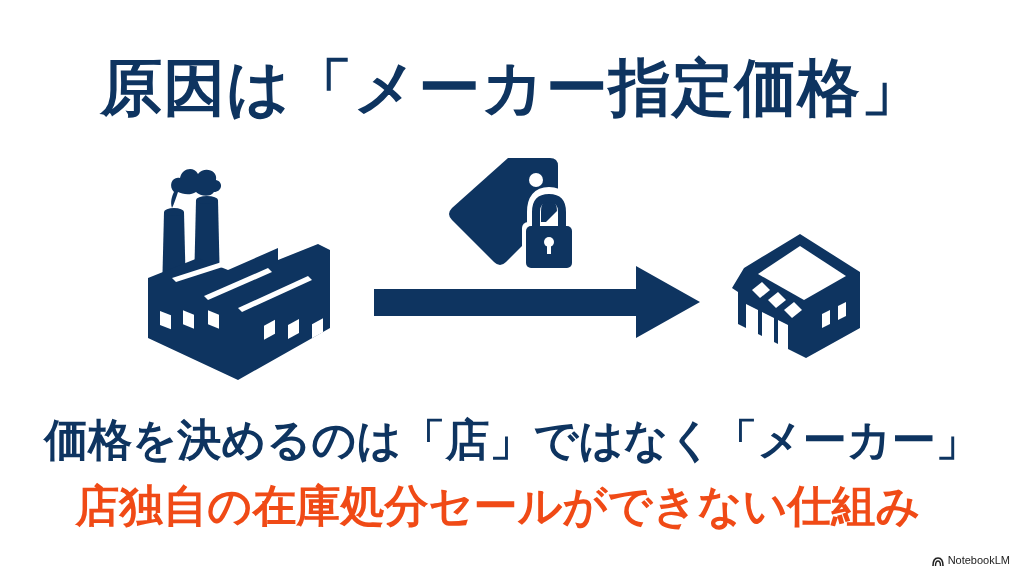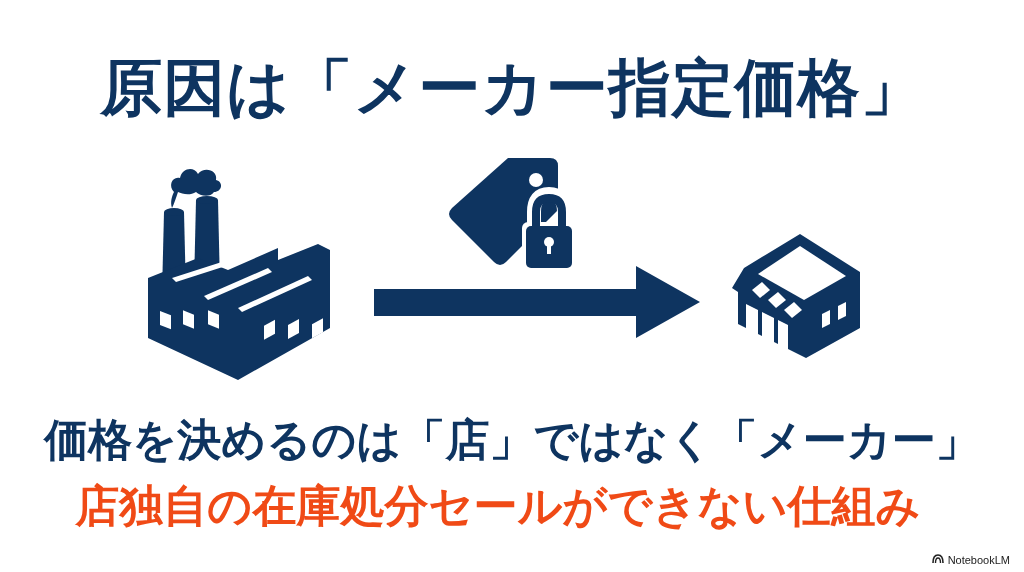--- a/index.html
+++ b/index.html
@@ -5,21 +5,21 @@
   html, body { margin:0; padding:0; }
   body { width:1024px; height:572px; background:#ffffff; position:relative; overflow:hidden;
          font-family: "DejaVu Sans", "Liberation Sans", sans-serif; }
   .title { position:absolute; left:0; width:1024px; top:48px; text-align:center;
            font-size:62px; font-weight:bold; color:#0e3460; letter-spacing:1px; line-height:80px; }
   .line1 { position:absolute; left:0; width:1024px; top:412px; text-align:center;
            font-size:44px; font-weight:bold; color:#0e3460; line-height:56px; }
   .line2 { position:absolute; left:0; width:996px; top:478px; text-align:center;
            font-size:44px; font-weight:bold; color:#f04a16; line-height:56px; }
   .icon { position:absolute; }
-  .brand { position:absolute; right:14px; bottom:6px; font-size:11px; color:#222; display:flex; align-items:flex-start; gap:4px;
+  .brand { position:absolute; right:14px; bottom:6px; font-size:11px; color:#222; display:flex; align-items:flex-end; gap:4px;
            font-family:"Liberation Sans", sans-serif; }
 </style>
 </head>
 <body>
 
 <div class="title">原因は「メーカー指定価格」</div>
 
 <svg class="icon" style="left:128px;top:148px" width="210" height="232" viewBox="0 0 210 232">
   <g fill="#0e3460">
 

